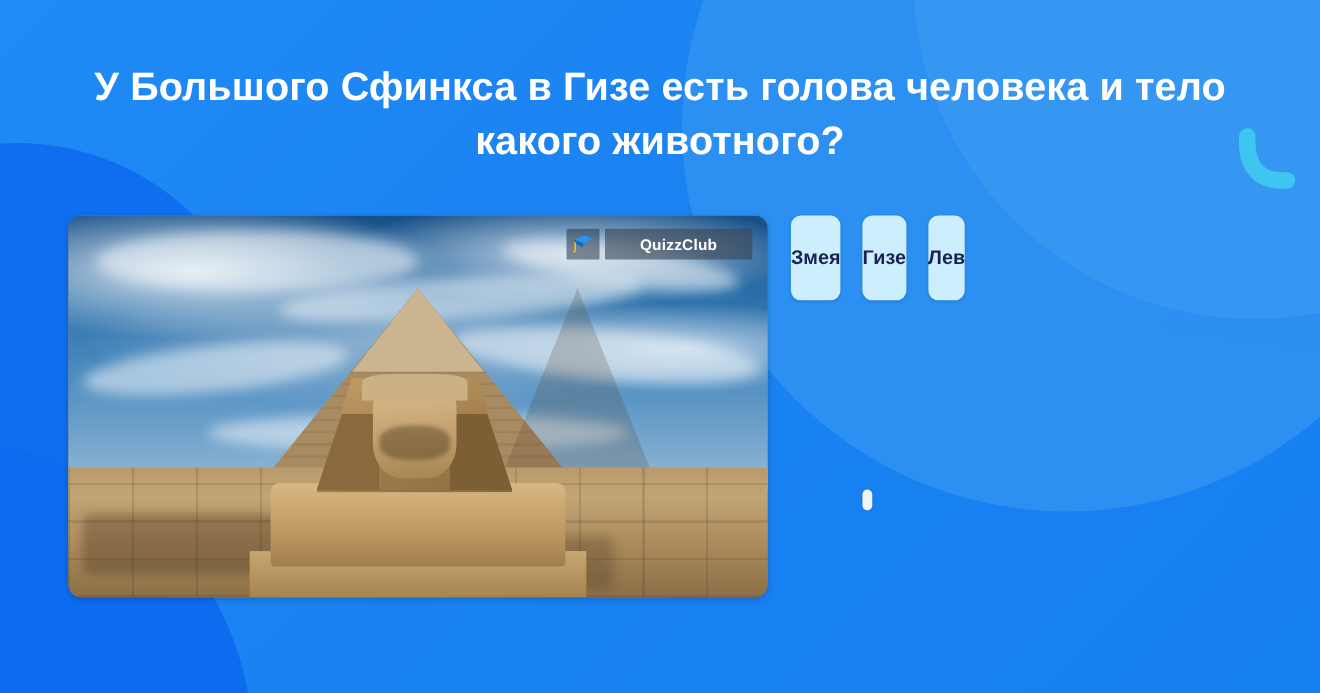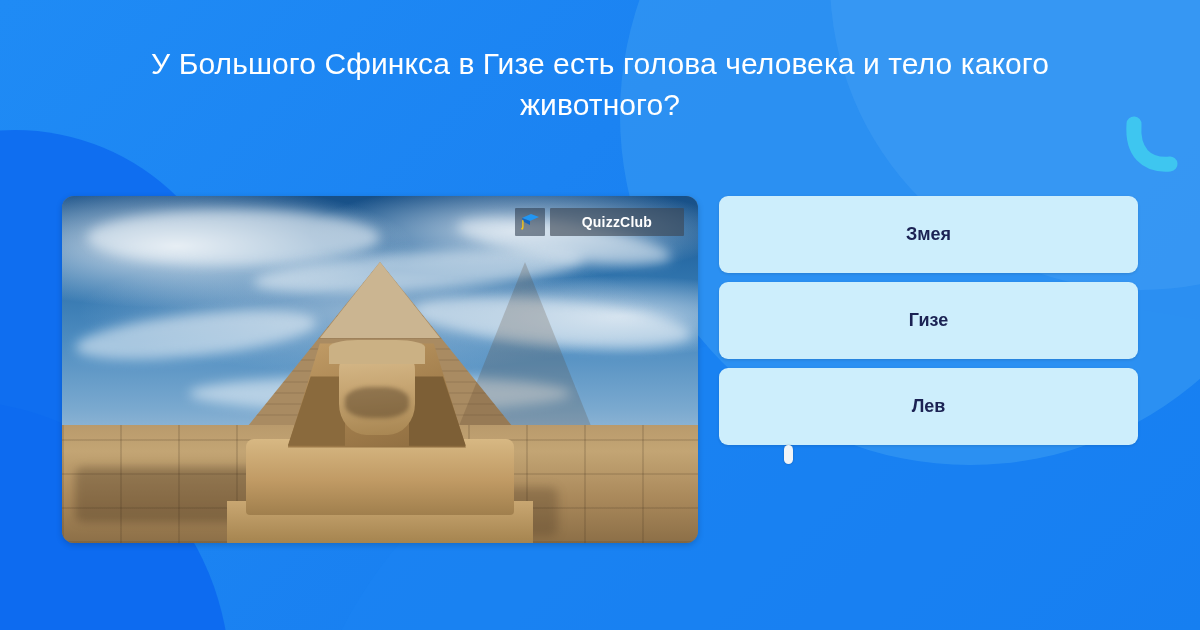--- a/index.html
+++ b/index.html
@@ -88,25 +88,25 @@
     position: absolute;
     left: 0;
     top: 40px;
     width: 1200px;
     text-align: center;
     padding: 0 70px;
     box-sizing: border-box;
   }
   .question-text {
     color: #ffffff;
-    font-size: 30px;
-    font-weight: normal;
+    font-size: 36px;
+    font-weight: bold;
     line-height: 1.35;
     letter-spacing: 0.1px;
-    margin: 4px;
+    margin: 15px;
   }
 
   
   .image-card {
     position: absolute;
     left: 62px;
     top: 196px;
     width: 636px;
     height: 347px;
     border-radius: 12px;
@@ -331,22 +331,22 @@
     letter-spacing: 0.2px;
   }
 
   
   .answers {
     position: absolute;
     left: 719px;
     top: 196px;
     width: 419px;
     display: flex;
-    flex-direction: column;
-    gap: 9px;
+    flex-direction: row;
+    gap: 20px;
   }
   .answer {
     height: 77px;
     background: #cdeefc;
     border-radius: 9px;
     display: flex;
     align-items: center;
     justify-content: center;
     color: #1b2253;
     font-size: 18px;

